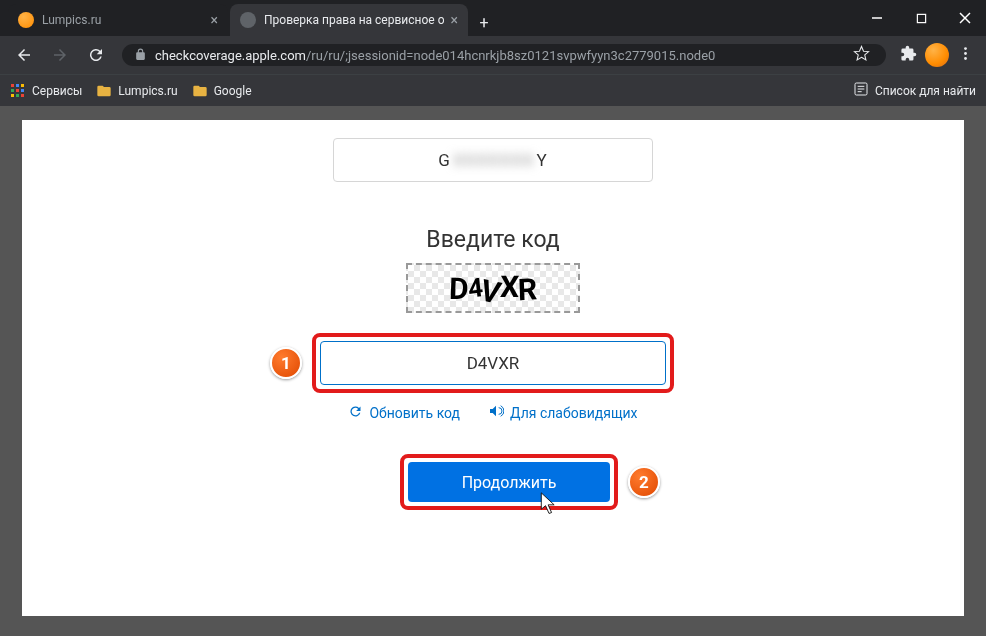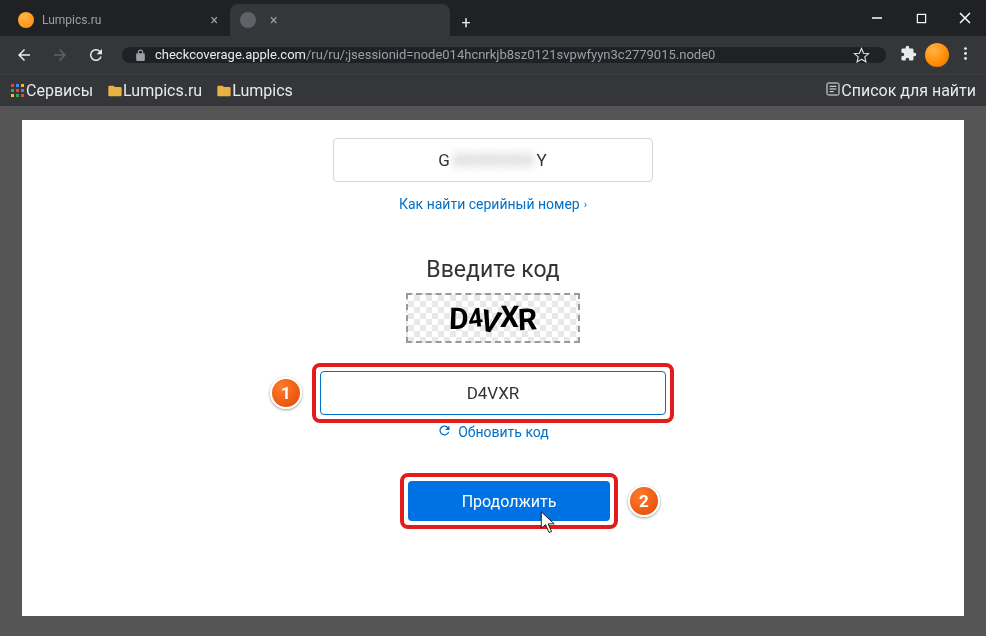--- a/index.html
+++ b/index.html
@@ -16,29 +16,29 @@
     .tab.inactive { background: #202124; color: #9aa0a6; }
     .tab.active { background: #35363a; color: #e8eaed; }
     .tab-icon { width: 16px; height: 16px; margin-right: 8px; flex-shrink: 0; border-radius: 50%; }
     .tab-title { font-size: 12px; white-space: nowrap; overflow: hidden; text-overflow: ellipsis; flex: 1; }
     .tab-close { color: #9aa0a6; margin-left: 6px; font-size: 14px; cursor: pointer; }
     .new-tab { color: #e8eaed; width: 28px; height: 28px; display: flex; align-items: center; justify-content: center; cursor: pointer; font-size: 16px; }
     
     .addressbar-row { height: 38px; background: #35363a; display: flex; align-items: center; padding: 0 8px; gap: 4px; }
     .nav-btn { width: 32px; height: 32px; display: flex; align-items: center; justify-content: center; color: #9aa0a6; cursor: pointer; border-radius: 50%; }
     .nav-btn.disabled { color: #5f6368; }
-    .addressbar { flex: 1; height: 16px; background: #202124; border-radius: 15px; display: flex; align-items: flex-start; padding: 0 12px; gap: 8px; margin: 16px 6px; }
+    .addressbar { flex: 1; height: 22px; background: #202124; border-radius: 15px; display: flex; align-items: center; padding: 0 12px; gap: 8px; margin: 16px 6px; }
     .lock-icon { color: #9aa0a6; }
     .url-text { color: #e8eaed; font-size: 13px; flex: 1; white-space: nowrap; overflow: hidden; }
     .url-text .path { color: #9aa0a6; }
     .addr-icon { color: #e8eaed; cursor: pointer; padding: 0 4px; }
     .orange-avatar { width: 24px; height: 24px; border-radius: 50%; background: radial-gradient(circle at 35% 30%, #ffb347 0%, #ff8c00 60%, #d2691e 100%); cursor: pointer; }
     
     .bookmarks-row { height: 32px; background: #35363a; border-top: 1px solid #3c4043; display: flex; align-items: center; padding: 0 10px; gap: 14px; }
-    .bookmark { display: flex; align-items: center; color: #e8eaed; font-size: 16px; cursor: pointer; text-align: center; }
+    .bookmark { display: flex; align-items: center; gap: 6px; color: #e8eaed; font-size: 12px; cursor: pointer; text-align: center; }
     .bookmark-icon { width: 16px; height: 16px; }
     .bookmarks-right { margin-left: auto; }
     
     .page-content { position: absolute; top: 120px; left: 22px; right: 22px; bottom: 20px; background: #fff; overflow: hidden; }
     .content-inner { width: 100%; padding-top: 18px; display: flex; flex-direction: column; align-items: center; }
     
     .serial-field { width: 320px; height: 44px; border: 1px solid #d6d6d6; border-radius: 4px; display: flex; align-items: center; justify-content: center; font-size: 17px; color: #333; letter-spacing: 1px; position: relative; }
     .serial-blur { filter: blur(5px); color: #999; display: inline-block; margin: 0 2px; }
     
     .link { color: #0070c9; font-size: 14px; cursor: pointer; margin-top: 14px; display: inline-flex; align-items: center; }
@@ -53,41 +53,42 @@
     .captcha-text span:nth-child(4){ display:inline-block; transform: translateY(-2px); }
     .captcha-text span:nth-child(5){ display:inline-block; transform: translateY(1px) rotate(-4deg); }
     
     .input-wrap { position: relative; margin-top: 20px; }
     .highlight-red { border: 4px solid #e21b1b; border-radius: 8px; padding: 4px; }
     .captcha-input { width: 346px; height: 44px; border: 1px solid #0070c9; border-radius: 4px; font-size: 17px; text-align: center; color: #333; outline: none; }
     .badge { position: absolute; width: 32px; height: 32px; border-radius: 50%; background: radial-gradient(circle at 35% 30%, #ff7b2e, #e04800); border: 2px solid #fff; color: #fff; font-weight: bold; font-size: 17px; display: flex; align-items: center; justify-content: center; box-shadow: 0 1px 3px rgba(0,0,0,0.4); }
     .badge-1 { left: -42px; top: 50%; transform: translateY(-50%); }
     .badge-2 { right: -42px; top: 50%; transform: translateY(-50%); }
     
-    .sub-links { display: flex; gap: 28px; align-items: center; }
+    .sub-links { margin-top: 10px; display: flex; gap: 28px; align-items: center; }
     .sub-link { color: #0070c9; font-size: 14px; cursor: pointer; display: inline-flex; align-items: center; gap: 6px; }
     
     .continue-wrap { position: relative; margin-top: 32px; margin-left: 32px; }
     .continue-btn { width: 202px; height: 40px; background: #0071e3; color: #fff; border: none; border-radius: 4px; font-size: 16px; cursor: pointer; }
     
     .cursor-svg { position: absolute; width: 18px; height: 24px; pointer-events: none; }
   </style>
 </head>
 <body>
 
 <div class="browser-chrome">
   <div class="titlebar">
     <div class="tab-strip">
       <div class="tab inactive">
         <div class="tab-icon" style="background: radial-gradient(circle at 35% 30%, #ffb347, #ff8c00);"></div>
         <div class="tab-title">Lumpics.ru</div>
         <div class="tab-close">×</div>
       </div>
       <div class="tab active">
         <div class="tab-icon" style="background:#5f6368; display:flex; align-items:center; justify-content:center; color:#ccc; font-size:11px;"></div>
+        <div class="tab-title">Проверка права на сервисное о</div>
         <div class="tab-close">×</div>
       </div>
       <div class="new-tab">+</div>
     </div>
     <div class="titlebar-right">
       <div class="win-btn">
           <svg width="12" height="12" viewBox="0 0 12 12">
             <line x1="1" y1="6" x2="11" y2="6" stroke="#fff" stroke-width="1.5"></line>
           </svg>
         </div>
@@ -159,21 +160,21 @@
     <div class="bookmark">
       <span class="bookmark-icon"><svg width="16" height="16" viewBox="0 0 24 24">
             <path d="M10 4H4a2 2 0 0 0-2 2v12a2 2 0 0 0 2 2h16a2 2 0 0 0 2-2V8a2 2 0 0 0-2-2h-8l-2-2z" fill="#e8b342"></path>
           </svg></span>
       <span>Lumpics.ru</span>
     </div>
     <div class="bookmark">
       <span class="bookmark-icon"><svg width="16" height="16" viewBox="0 0 24 24">
             <path d="M10 4H4a2 2 0 0 0-2 2v12a2 2 0 0 0 2 2h16a2 2 0 0 0 2-2V8a2 2 0 0 0-2-2h-8l-2-2z" fill="#e8b342"></path>
           </svg></span>
-      <span>Lumpics</span>
+      <span>Google</span>
     </div>
     <div class="bookmark bookmarks-right">
       <span><svg width="16" height="16" viewBox="0 0 24 24">
             <rect x="3" y="3" width="18" height="18" rx="2" fill="none" stroke="#e8eaed" stroke-width="1.5"></rect>
             <line x1="7" y1="8" x2="17" y2="8" stroke="#e8eaed" stroke-width="1.5"></line>
             <line x1="7" y1="12" x2="17" y2="12" stroke="#e8eaed" stroke-width="1.5"></line>
             <line x1="7" y1="16" x2="13" y2="16" stroke="#e8eaed" stroke-width="1.5"></line>
           </svg></span>
       <span>Список для найти</span>
     </div>
@@ -181,24 +182,20 @@
 </div>
 
 <div class="page-content">
   <div class="content-inner">
     <div class="serial-field">
       <span>G</span>
       <span class="serial-blur">XXXXXXX</span>
       <span>Y</span>
     </div>
 
-    <a class="link">
-      <span>Как найти серийный номер</span>
-      <span class="link-caret">›</span>
-    </a>
 
     <div class="section-label">Введите код</div>
 
     <div class="captcha-img">
       <div class="captcha-text"><span>D</span><span>4</span><span>V</span><span>X</span><span>R</span></div>
     </div>
 
     <div class="input-wrap">
       <div class="badge badge-1">1</div>
       <div class="highlight-red">
@@ -206,20 +203,27 @@
       </div>
     </div>
 
     <div class="sub-links">
       <a class="sub-link">
         <span><svg width="15" height="15" viewBox="0 0 24 24">
               <path d="M17.65 6.35A8 8 0 1 0 19.7 14h-2.1a6 6 0 1 1-1.4-6.2L13 11h7V4l-2.35 2.35z" fill="#0070c9"></path>
             </svg></span>
         <span>Обновить код</span>
       </a>
+      <a class="sub-link">
+        <span><svg width="16" height="16" viewBox="0 0 24 24">
+              <path d="M3 9v6h4l5 5V4L7 9H3z" fill="#0070c9"></path>
+              <path d="M16 7a5 5 0 0 1 0 10M19 4a9 9 0 0 1 0 16" stroke="#0070c9" stroke-width="1.5" fill="none"></path>
+            </svg></span>
+        <span>Для слабовидящих</span>
+      </a>
     </div>
 
     <div class="continue-wrap">
       <div class="highlight-red">
         <button class="continue-btn">Продолжить</button>
       </div>
       <div class="badge badge-2">2</div>
       <svg class="cursor-svg" style="left:140px; top:38px;" viewBox="0 0 20 28">
           <path d="M1 1 L1 20 L6 16 L10 25 L13 24 L9 15 L16 15 Z" fill="#fff" stroke="#000" stroke-width="1"></path>
         </svg>

